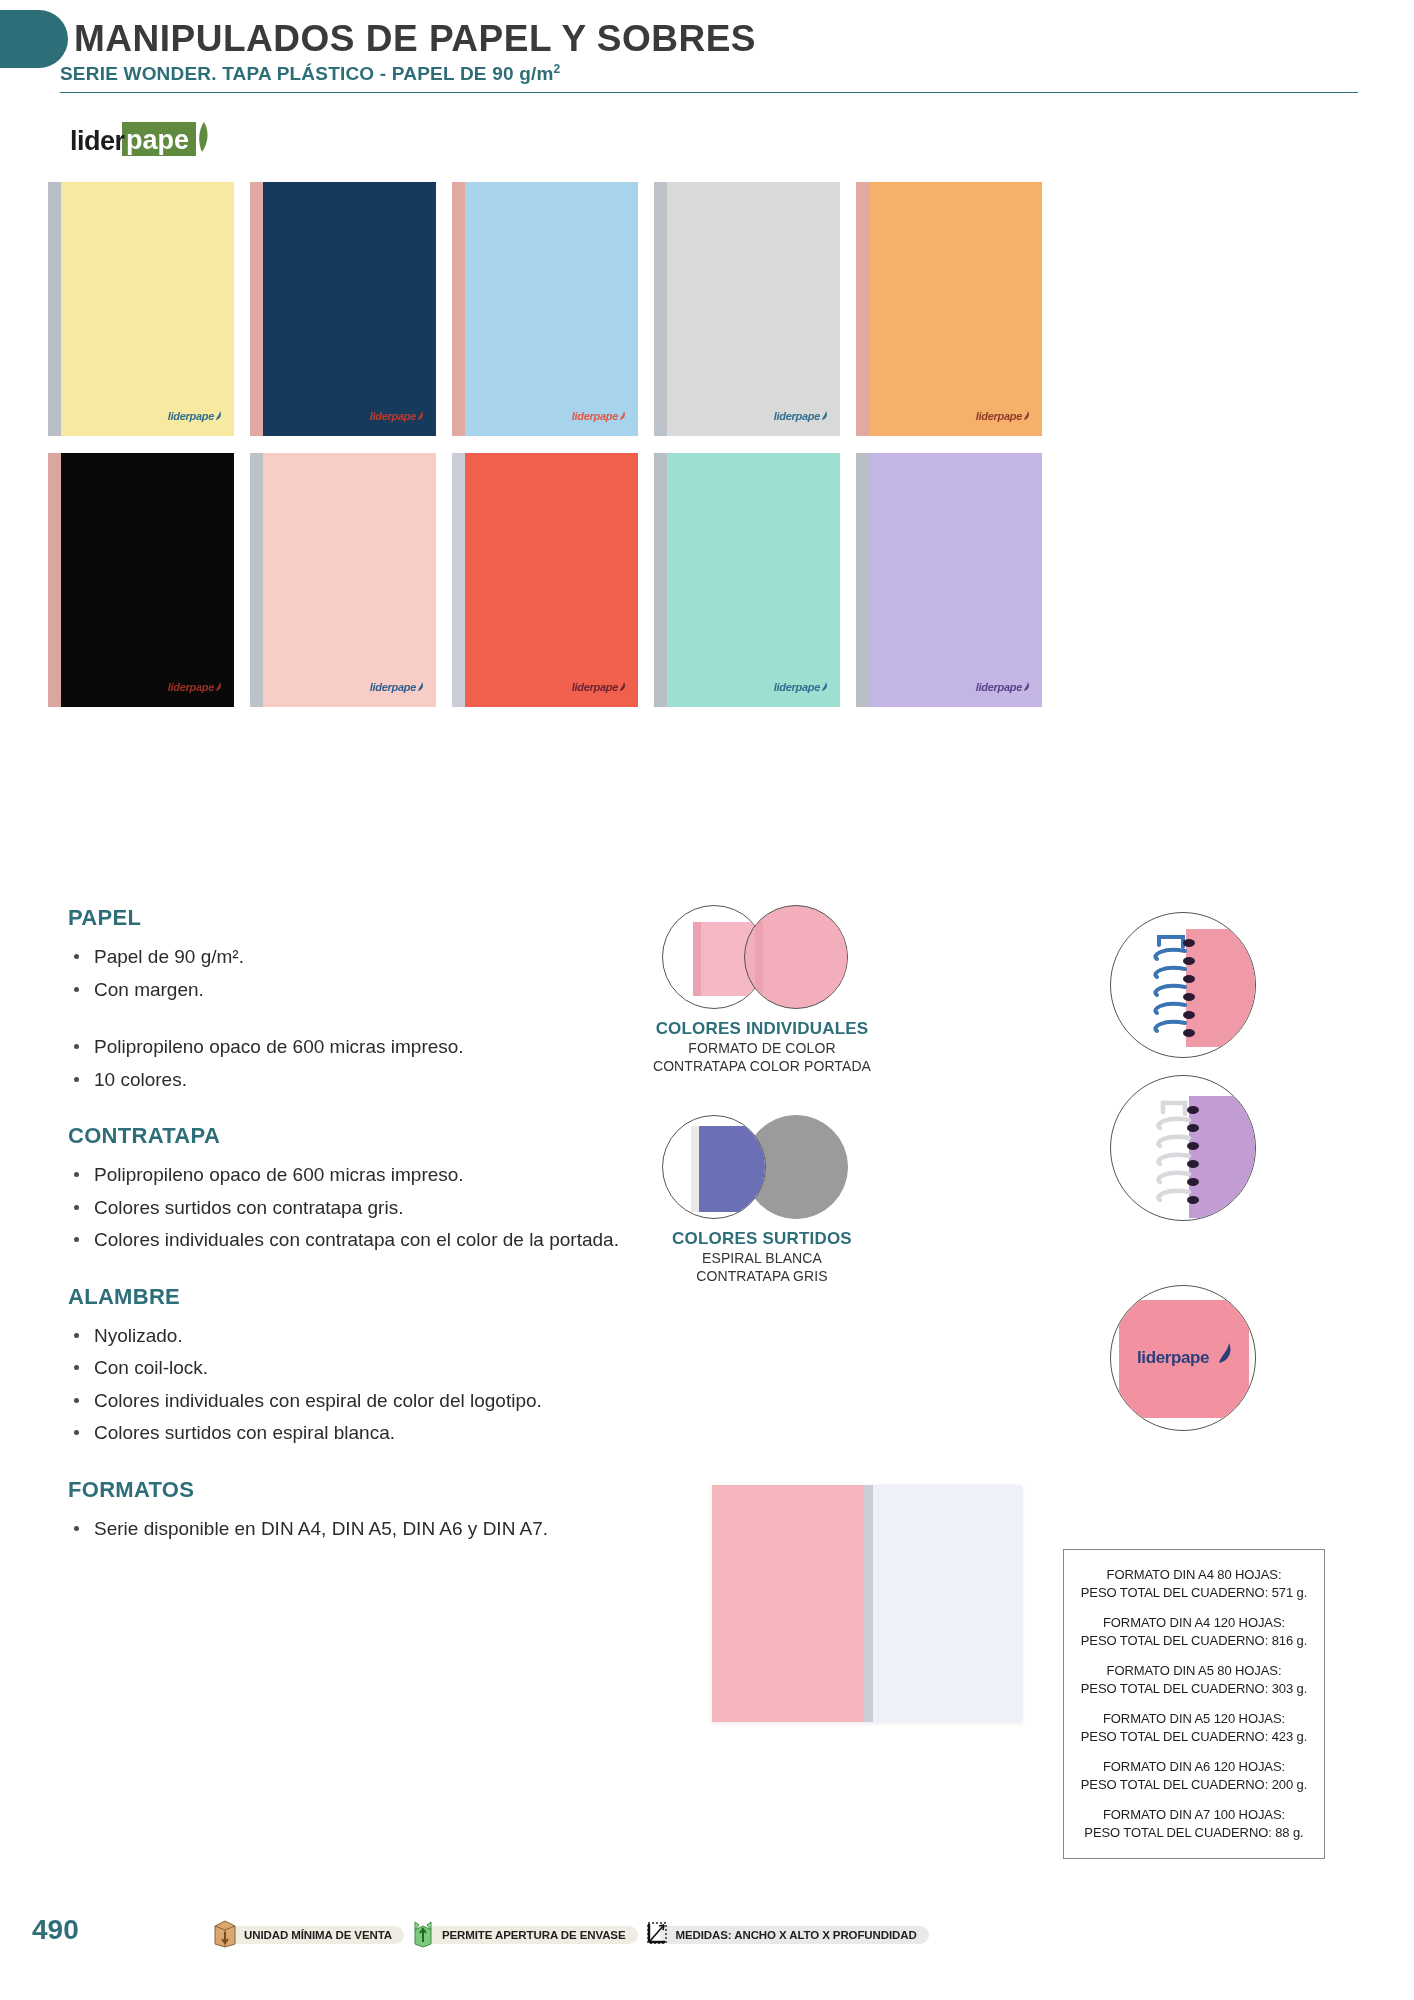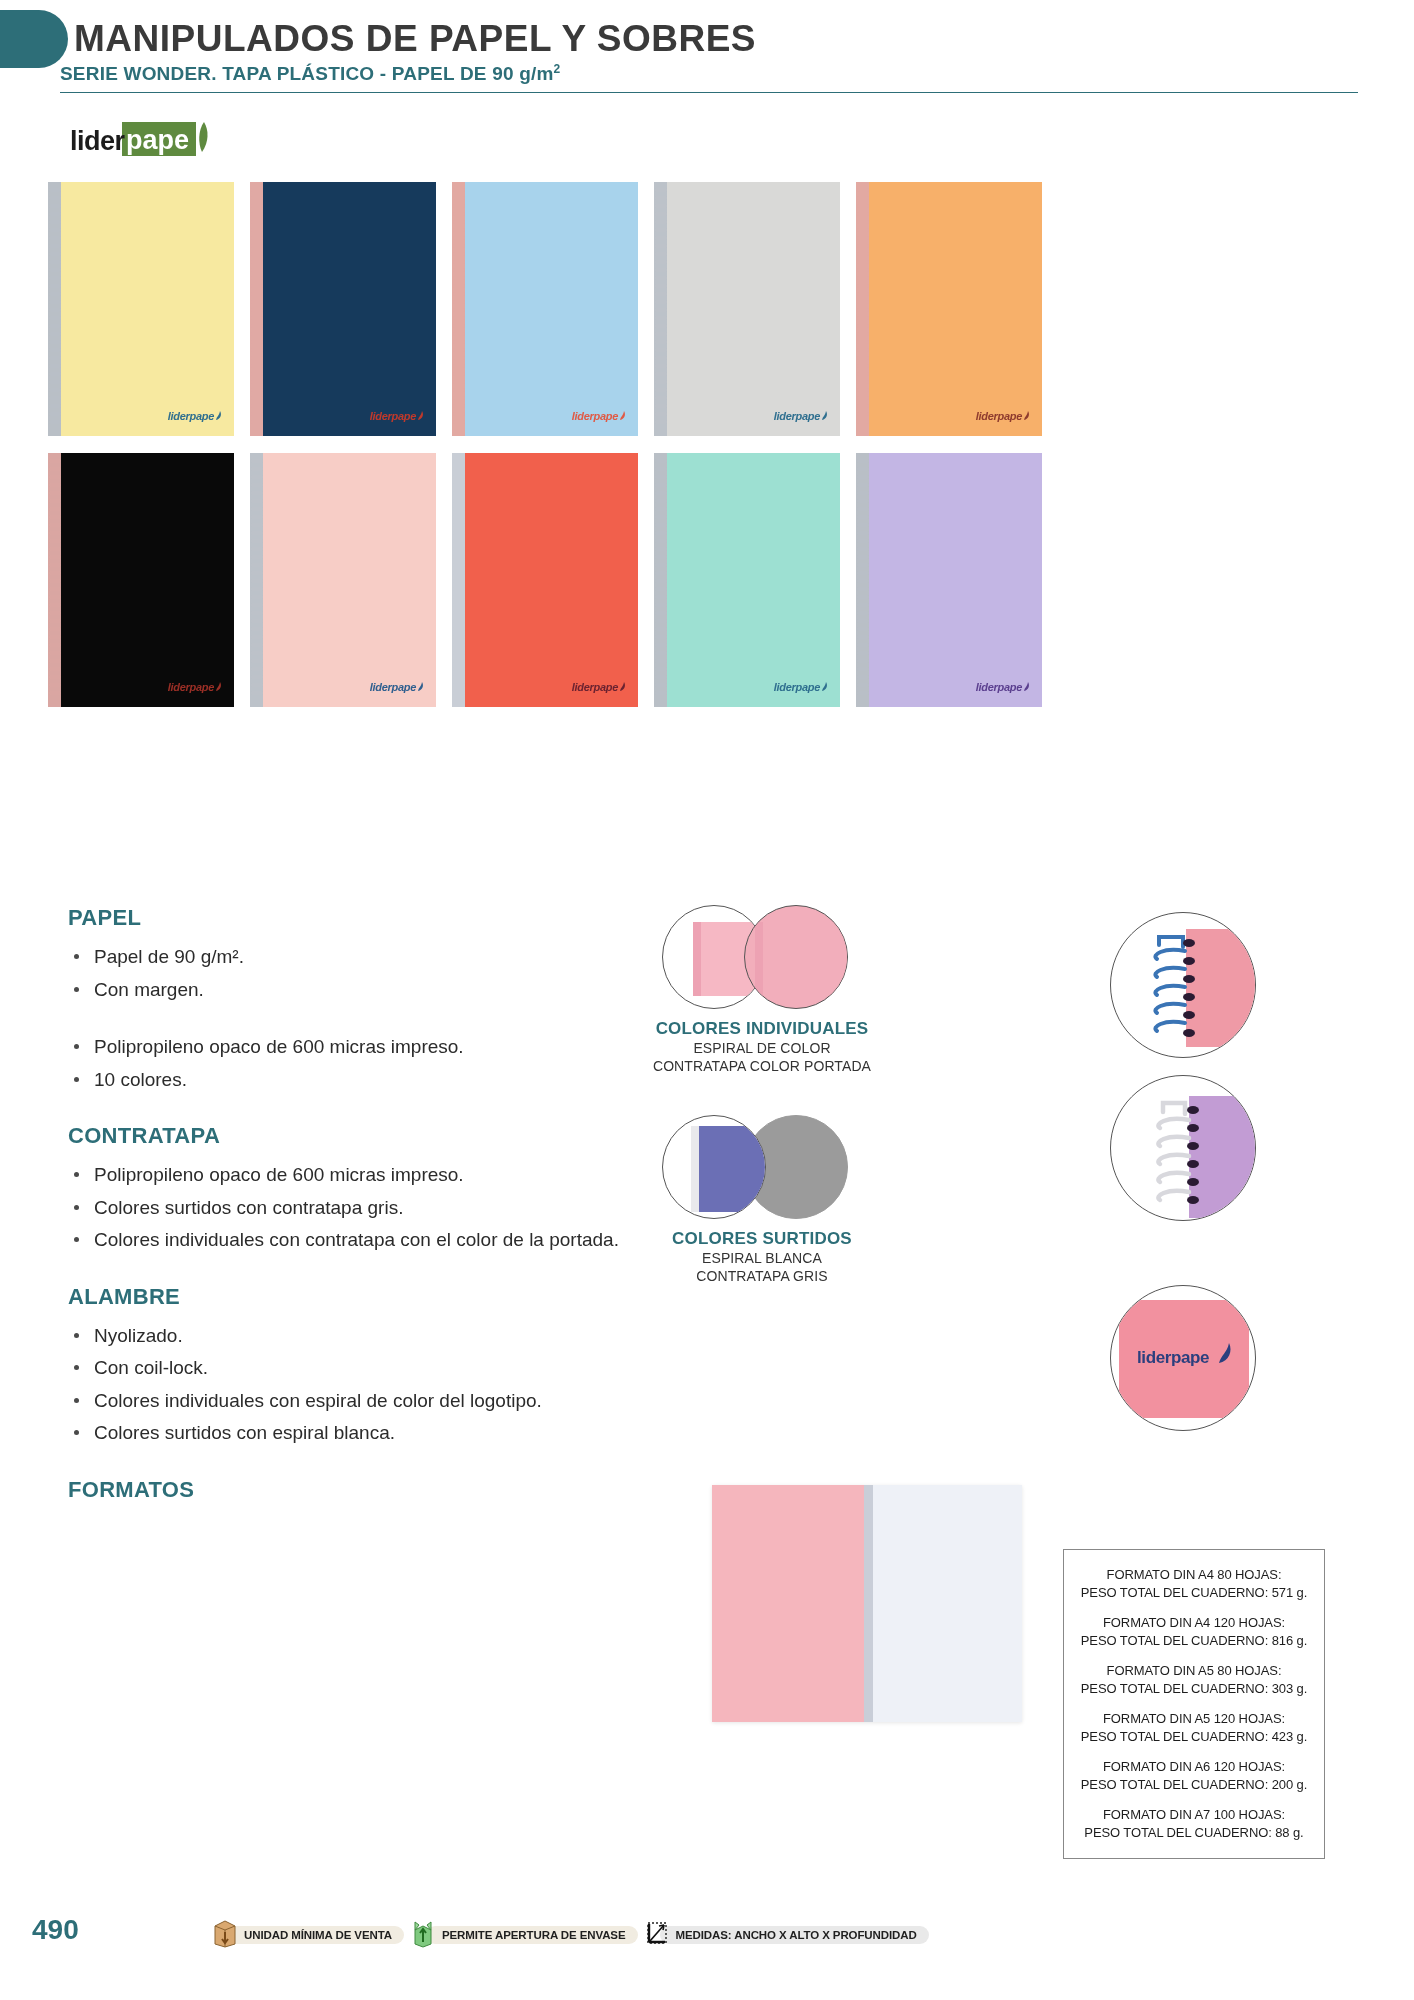--- a/index.html
+++ b/index.html
@@ -691,40 +691,43 @@
       <div class="spec-heading">ALAMBRE</div>
       <ul class="spec-list">
         <li>Nyolizado.</li>
         <li>Con coil-lock.</li>
         <li>Colores individuales con espiral de color del logotipo.</li>
         <li>Colores surtidos con espiral blanca.</li>
       </ul>
     </div>
     <div class="spec-block">
       <div class="spec-heading">FORMATOS</div>
+      <ul class="spec-list">
+        <li>Serie disponible en DIN A4, DIN A5, DIN A6 y DIN A7.</li>
+      </ul>
     </div>
   </div>
 
 <div class="venn-wrap" style="left:632px; top:905px; width:260px;">
   <div class="venn-circles" style="margin:0 auto;">
     <div class="venn-c left">
       <div class="mini-nb" style="left:30px; width:62px;">
         <div class="mini-spiral" style="left:0; background:#eda2b3;"></div>
         <div class="mini-cover" style="left:8px; right:0; background:#f6b8c4;"></div>
       </div>
     </div>
     <div class="venn-c right" style="background:#f2aebb;">
       <div class="mini-nb" style="left:10px; width:92px;">
         <div class="mini-spiral" style="left:0; background:#eda2b3;"></div>
         <div class="mini-cover" style="left:8px; right:0; background:#f2aebb;"></div>
       </div>
     </div>
   </div>
   <div class="venn-label">COLORES INDIVIDUALES</div>
-  <div class="venn-sub">ESPIRAL DE COLOR</div>
+  <div class="venn-sub">FORMATO DE COLOR</div>
   <div class="venn-sub">CONTRATAPA COLOR PORTADA</div>
 </div>
 
 <div class="venn-wrap" style="left:632px; top:1115px; width:260px;">
   <div class="venn-circles" style="margin:0 auto;">
     <div class="venn-c right" style="background:#9b9b9b; border-color:#9b9b9b;"></div>
     <div class="venn-c left">
       <div class="mini-nb" style="left:28px; width:74px; top:10px; height:86px;">
         <div class="mini-spiral" style="left:0; background:#e9e9ec;"></div>
         <div class="mini-cover" style="left:8px; right:0; background:#6b6fb5;"></div>

